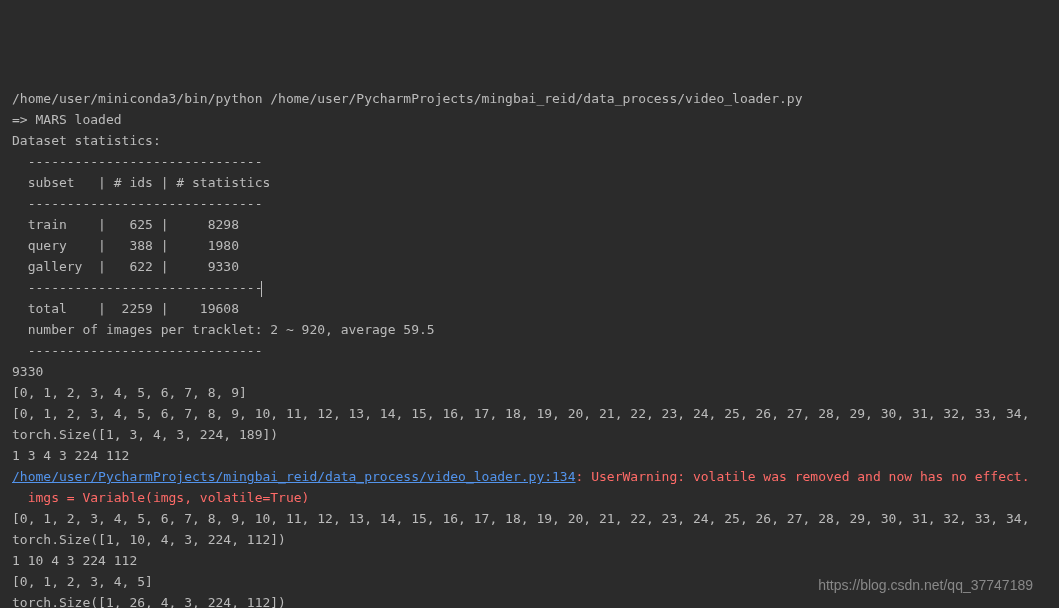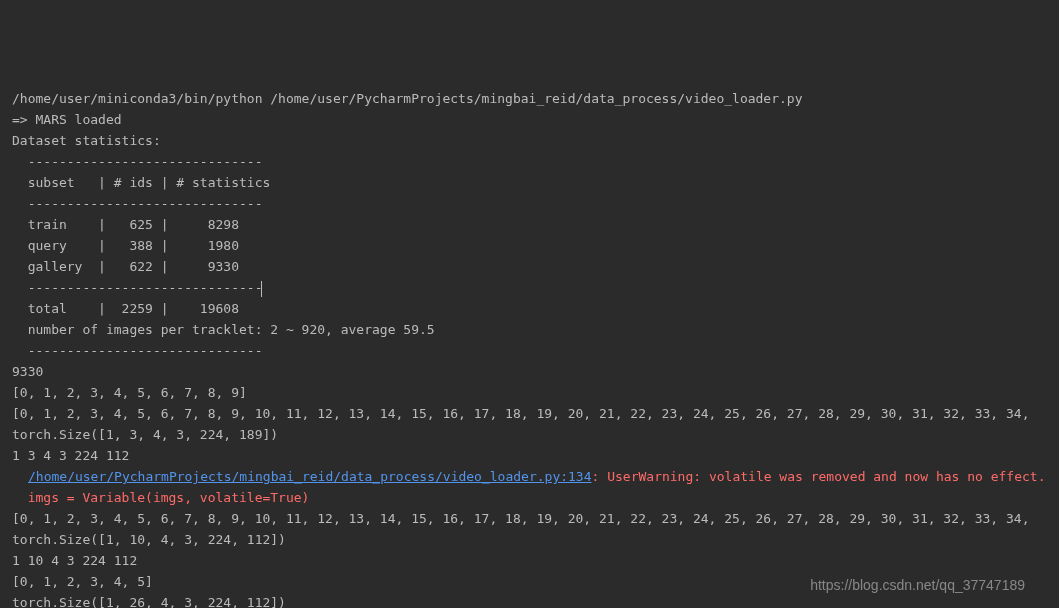--- a/index.html
+++ b/index.html
@@ -24,36 +24,35 @@
       color: #bbbbbb;
     }
     .link {
       color: #5394ec;
       text-decoration: underline;
       cursor: pointer;
     }
     .warning-file {
       color: #5394ec;
       text-decoration: underline;
-      margin-left: 16px;
     }
     .warning-text {
       color: #ff6b68;
     }
     .cursor {
       border-left: 1px solid #bbbbbb;
       display: inline-block;
       height: 16px;
       vertical-align: middle;
       margin-left: -1px;
     }
     .watermark {
       position: absolute;
       bottom: 12px;
-      right: 34px;
+      right: 26px;
       color: #888888;
       font-size: 14px;
       font-family: Arial, sans-serif;
     }
   </style>
 </head>
 <body>
 
 
 

